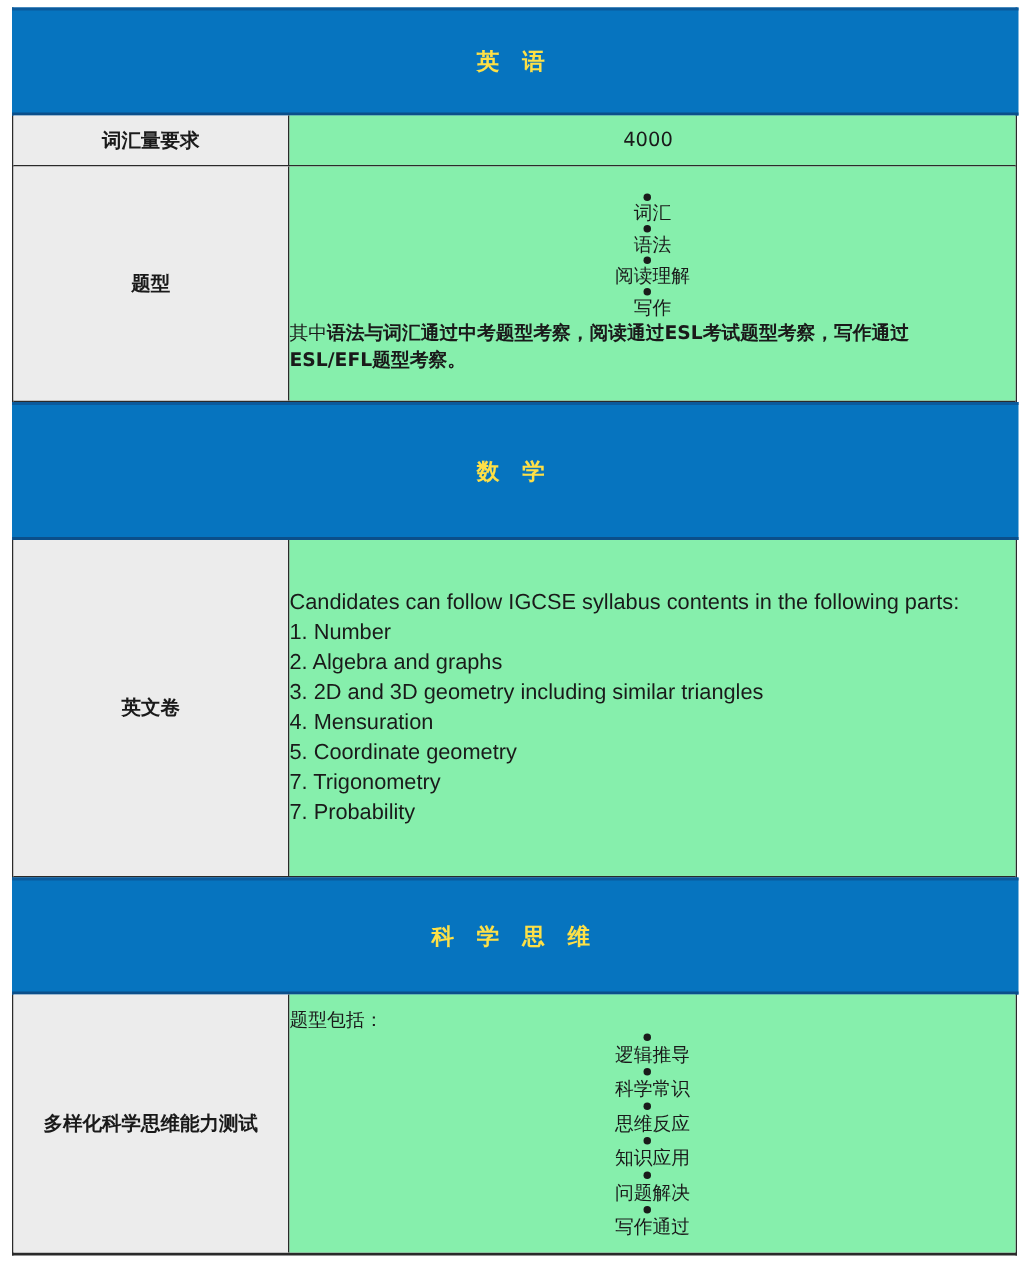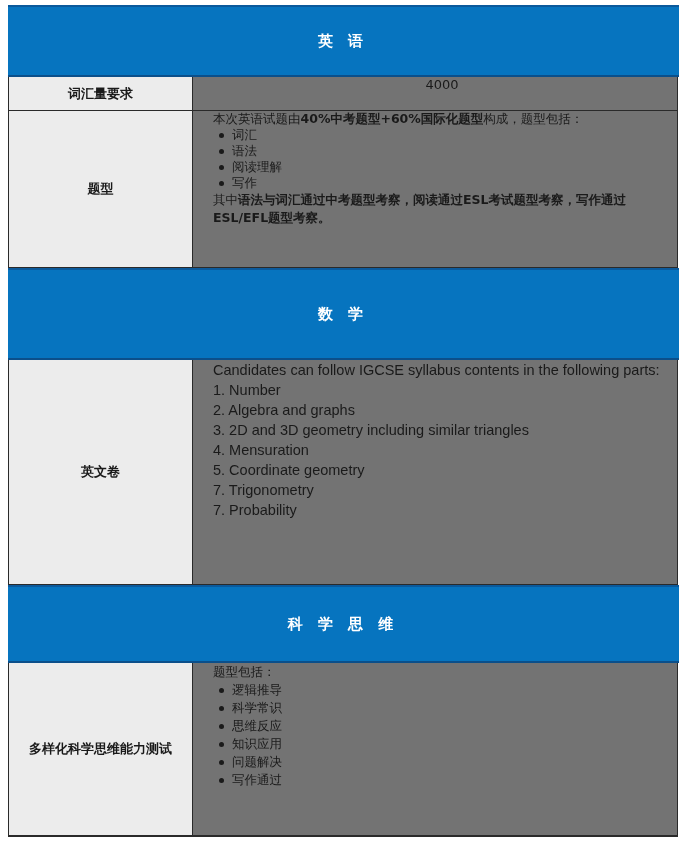--- a/index.html
+++ b/index.html
@@ -9,21 +9,21 @@
     color: #1a1a1a;
   }
   .table {
     position: absolute; left: 8px; top: 5px; width: 670px;
     border-left: 1.5px solid #2a2a2a; border-right: 1.5px solid #2a2a2a;
     border-bottom: 2px solid #2a2a2a;
     box-sizing: border-box;
   }
   .section-header {
     background: #0674bf;
-    color: #ffffff;
+    color: #fde047;
     font-weight: bold;
     font-size: 15px;
     letter-spacing: 5px;
     text-align: center;
     display: flex; align-items: center; justify-content: center;
     border-top: 2px solid #0b5a9c;
     border-bottom: 2px solid #0b4f8a;
     box-sizing: border-box;
     margin-left: -1.5px; margin-right: -1.5px;
   }
@@ -37,29 +37,29 @@
     width: 184px; flex: 0 0 184px;
     background: #ececec;
     border-right: 1.5px solid #2a2a2a;
     display: flex; align-items: center; justify-content: center;
     font-weight: bold; font-size: 13px;
     box-sizing: border-box;
     text-align: center;
   }
   .value-cell {
     flex: 1 1 auto;
-    background: #737373;
+    background: #86efac;
     font-size: 12.5px;
     box-sizing: border-box;
-    padding: 0 6px 0 20px;
-    display: flex; flex-direction: column; justify-content: flex-start;
+    padding: 0 6px 0 0;
+    display: flex; flex-direction: column; justify-content: center;
   }
   .value-cell.centered { align-items: center; font-size: 13px; }
   .line { line-height: 16px; white-space: nowrap; }
-  .bullet-item { line-height: 16px; padding-left: 6px; display: flex; align-items: center; }
+  .bullet-item { line-height: 16px; padding-left: 6px; display: flex; align-items: center; flex-direction: column; }
   .bullet-dot {
     display: inline-block; width: 5px; height: 5px; border-radius: 50%;
     background: #1a1a1a; margin-right: 8px;
   }
   .bold { font-weight: bold; }
   .en-block { font-family: "Liberation Sans", sans-serif; font-size: 14.5px; }
   .en-block .line { line-height: 20px; }
   .sci-list .bullet-item { line-height: 18px; }
 </style>
 </head>
@@ -74,21 +74,20 @@
   <div class="row" style="height:34px;">
     <div class="label-cell">词汇量要求</div>
     <div class="value-cell centered">
       <span>4000</span>
     </div>
   </div>
 
   <div class="row" style="height:157px;">
     <div class="label-cell">题型</div>
     <div class="value-cell">
-      <div class="line"><span>本次英语试题由</span><span class="bold">40%中考题型+60%国际化题型</span><span>构成，题型包括：</span></div>
       <div class="bullet-item">
           <span class="bullet-dot"></span>
           <span>词汇</span>
         </div>
       <div class="bullet-item">
           <span class="bullet-dot"></span>
           <span>语法</span>
         </div>
       <div class="bullet-item">
           <span class="bullet-dot"></span>

